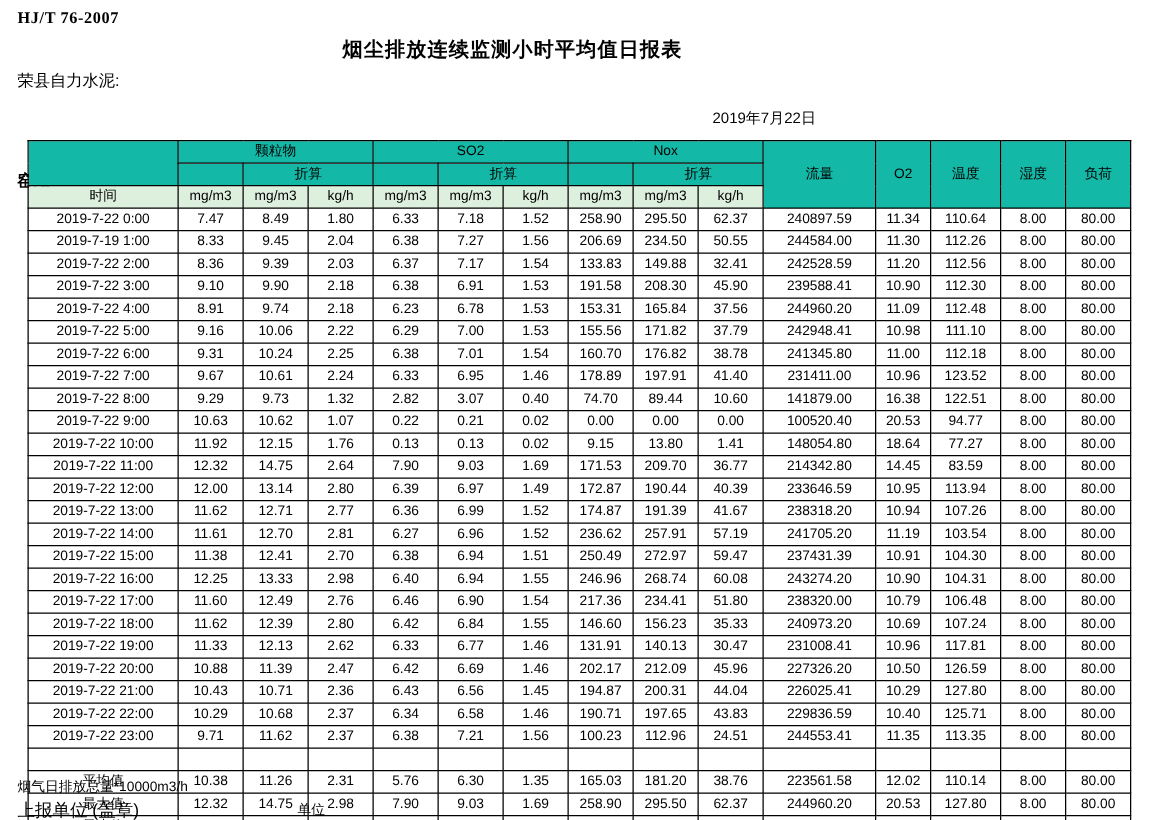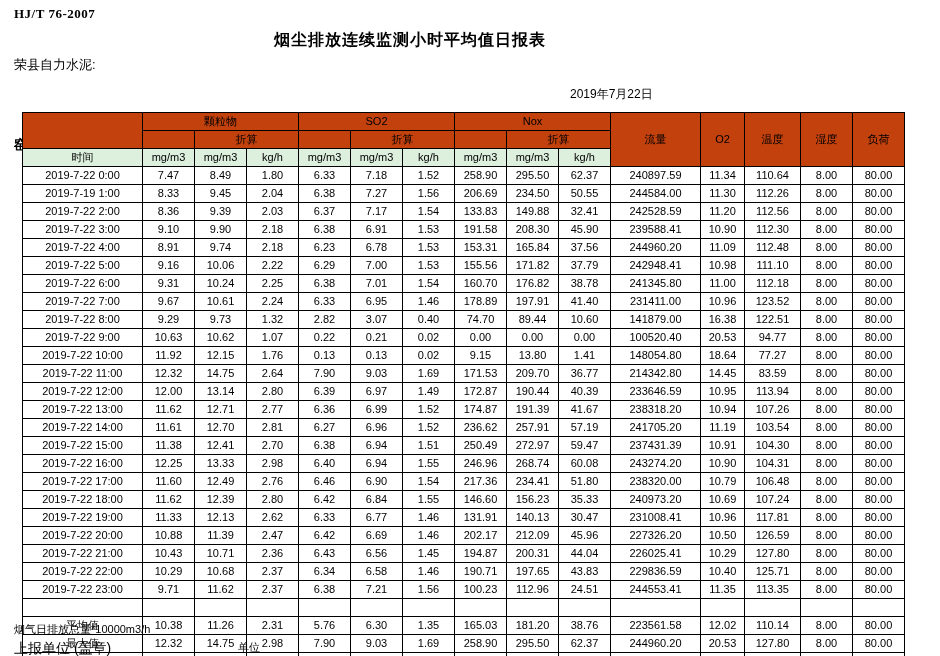--- a/index.html
+++ b/index.html
@@ -69,21 +69,21 @@
     font-weight: normal;
     font-size: 11px;
     text-align: center;
     padding: 0;
     height: 17px;
     line-height: 17px;
     overflow: hidden;
     white-space: nowrap;
   }
   .hdr-plain {
-    background: #c2410c;
+    background: #14b8a6;
   }
   .unit-row td {
     background: #ddefdd;
     font-size: 10px;
   }
   .time-col {
     text-align: center;
   }
   .num {
     text-align: center;

